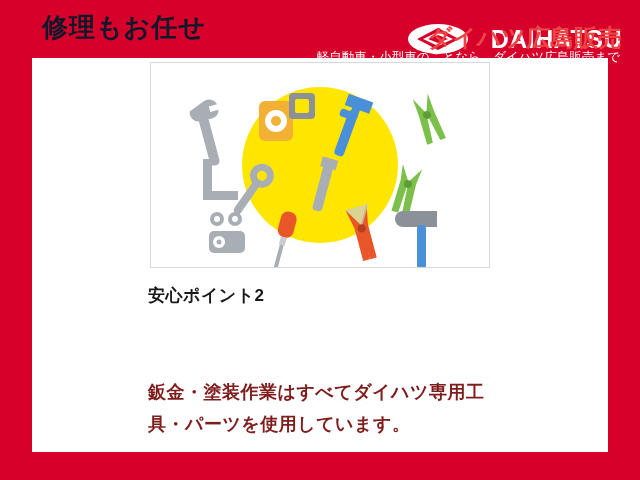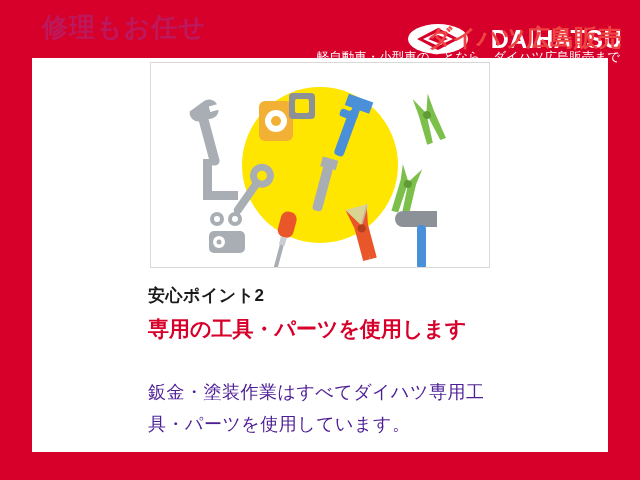--- a/index.html
+++ b/index.html
@@ -42,21 +42,21 @@
   .frame-right {
     position: absolute;
     right: 0; top: 0;
     width: 32px; height: 480px;
     background: #d6002a;
   }
   .header-title {
     position: absolute;
     left: 42px;
     top: 10px;
-    color: #be185d;
+    color: #0f172a;
     font-size: 26px;
     font-weight: bold;
     letter-spacing: 1px;
     line-height: 34px;
     white-space: nowrap;
   }
   .brand-block {
     position: absolute;
     right: 18px;
     top: 6px;
@@ -145,23 +145,24 @@
     color: #d6002a;
     line-height: 29px;
     letter-spacing: 0px;
   }
   .body-text {
     position: absolute;
     left: 116px;
     top: 318px;
     width: 368px;
     font-size: 18px;
-    color: #4c1d95;
+    color: #7f1d1d;
     line-height: 32px;
     letter-spacing: 0.5px;
+    font-weight: bold;
   }
 </style>
 </head>
 <body>
 
 <div class="page">
 
   <div class="frame-top"></div>
   <div class="frame-left"></div>
   <div class="frame-right"></div>
@@ -264,17 +265,16 @@
         </g>
 
         <g transform="translate(252,146)">
           <path d="M0 2 h34 v16 h-34 a4 4 0 0 1 0 -16 z" fill="#8c9197"></path>
           <rect x="14" y="16" width="9" height="44" rx="4" fill="#4a90d9"></rect>
         </g>
       </svg>
     </div>
 
     <div class="point-label">安心ポイント2</div>
-    <div class="headline">専用の工具・パーツを使用します</div>
     <div class="body-text">鈑金・塗装作業はすべてダイハツ専用工具・パーツを使用しています。</div>
 
   </div>
 </div>
 
 </body></html>

